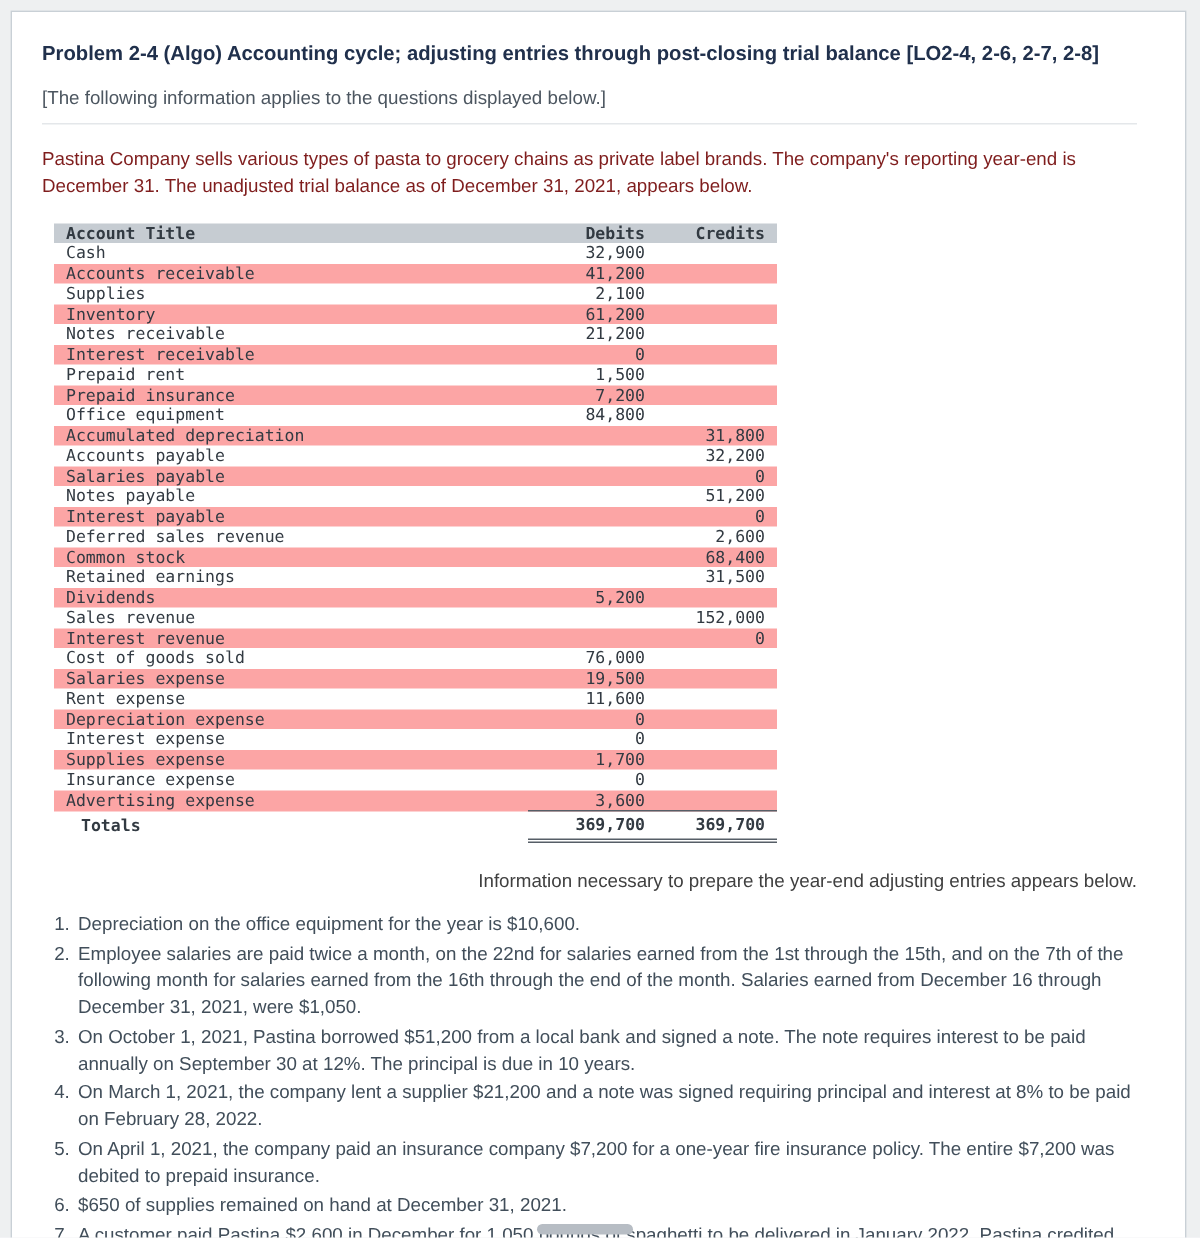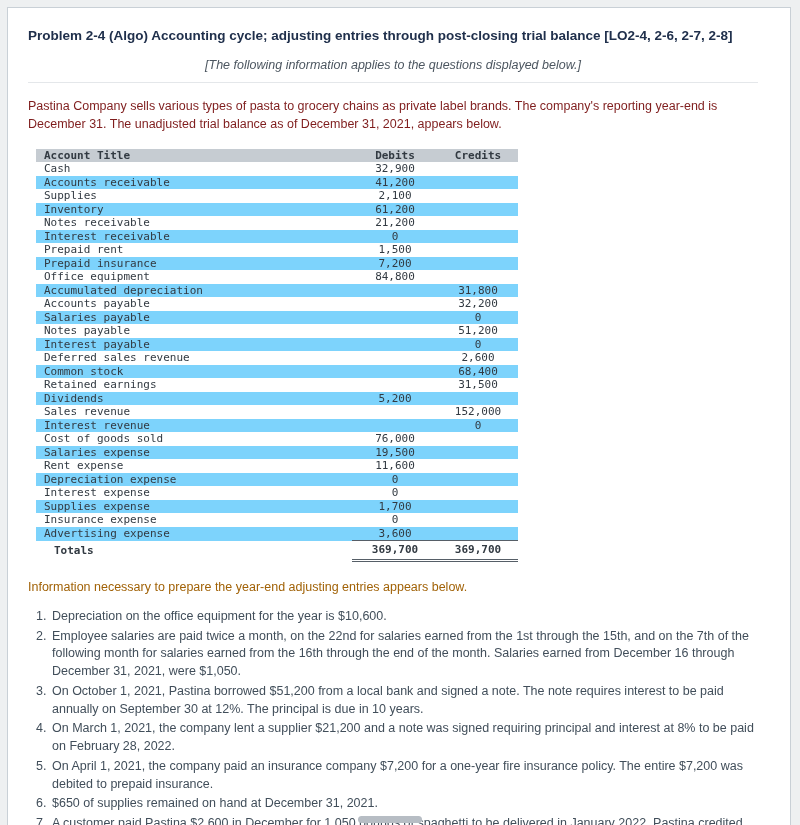--- a/index.html
+++ b/index.html
@@ -28,24 +28,22 @@
   }
   .problem-title {
     font-size: 13.5px;
     font-weight: bold;
     color: #20304c;
     line-height: 1.45;
     margin: 0 0 12px 0;
   }
   .applies-note {
     font-size: 12.5px;
-    font-style: italic;
     color: #4c5660;
     margin: 0 0 10px 0;
-    text-align: center;
   }
   .divider {
     border: none;
     border-top: 1px solid #e4e7ea;
     margin: 0 0 14px 0;
   }
   .intro {
     font-size: 12.5px;
     color: #7f1d1d;
     line-height: 1.45;
@@ -66,52 +64,53 @@
     line-height: 11.5px;
     white-space: nowrap;
   }
   table.trial-balance th.account,
   table.trial-balance td.account {
     width: 290px;
     text-align: left;
   }
   table.trial-balance th.num,
   table.trial-balance td.num {
-    text-align: center;
+    text-align: right;
   }
   table.trial-balance th.num.debits,
   table.trial-balance td.num.debits { width: 70px; }
   table.trial-balance th.num.credits,
   table.trial-balance td.num.credits { width: 64px; }
   table.trial-balance thead tr {
     background: #c6ccd2;
   }
   table.trial-balance thead th {
     font-weight: bold;
   }
   table.trial-balance tbody tr.alt {
-    background: #7dd3fc;
+    background: #fca5a5;
   }
   table.trial-balance tfoot td {
     padding-top: 3px;
     padding-bottom: 3px;
     font-weight: bold;
   }
   table.trial-balance tfoot td.totals-label {
     padding-left: 18px;
   }
   table.trial-balance tfoot td.total-num {
     border-top: 1px solid #565e67;
     border-bottom: 3px double #565e67;
     margin-top: 30px;
   }
   .lead {
     font-size: 12.5px;
-    color: #a16207;
+    color: #404040;
     margin: 0 0 14px 0;
+    text-align: right;
   }
   ol.adjusting-list {
     margin: 0;
     padding-left: 22px;
     font-size: 12.5px;
     color: #414e5a;
     line-height: 1.42;
   }
   ol.adjusting-list li {
     margin: 0 0 2px 0;

